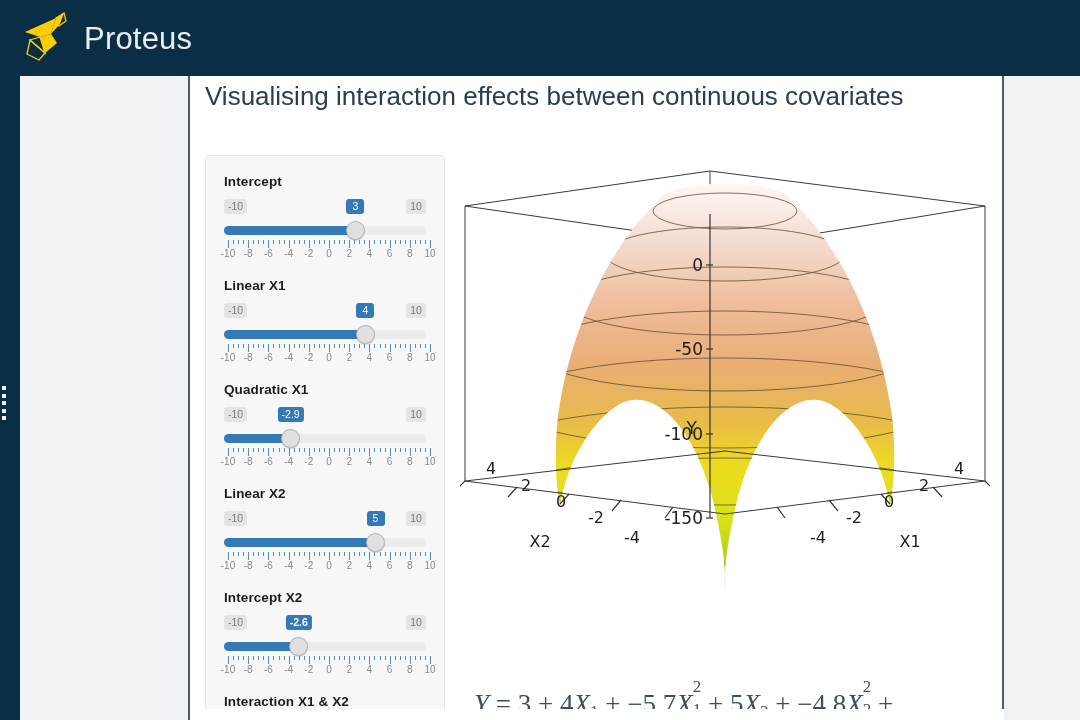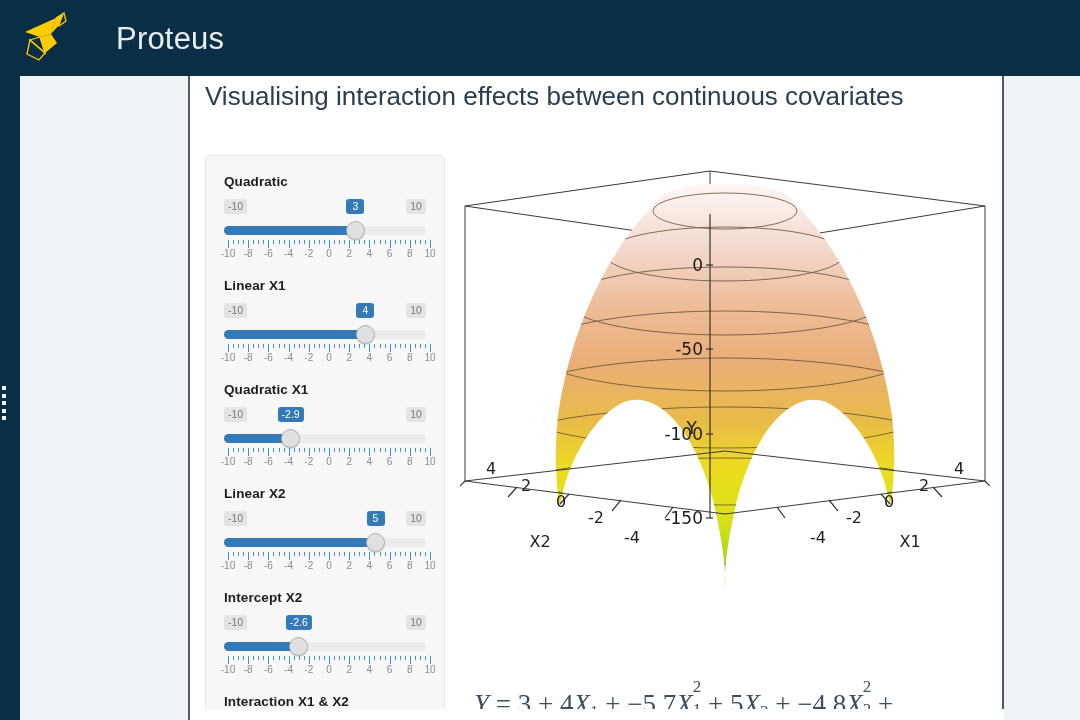--- a/index.html
+++ b/index.html
@@ -16,21 +16,20 @@
   #navbar {
     position: absolute;
     top: 0; left: 0;
     width: 1080px;
     height: 76px;
     background: #0a2e45;
     display: flex;
     align-items: center;
     padding-left: 22px;
     z-index: 30;
-    gap: 32px;
   }
   #brand-logo { width: 52px; height: 52px; flex: 0 0 auto; }
   #brand-name {
     color: #e9eef2;
     font-size: 31px;
     font-weight: 400;
     letter-spacing: 0.2px;
     margin-left: 10px;
     line-height: 1;
   }
@@ -267,21 +266,21 @@
 <div id="sidebar"></div>
 
 <div id="right-gutter"></div>
 
 <div id="content">
 
   <h1 id="page-title">Visualising interaction effects between continuous covariates</h1>
 
   <div id="slider-card">
       <div class="slider-group">
-        <div class="slider-label">Quadratic</div>
+        <div class="slider-label">Intercept</div>
         <div class="slider-row">
           <span class="bound lo">-10</span>
           <span class="bound hi">10</span>
           <span class="bubble" style="left: 131.3px;">3</span>
         </div>
         <div class="track-wrap">
           <div class="track"></div>
           <div class="track-fill" style="width: 131.3px;"></div>
           <div class="thumb" style="left: 131.3px;"></div>
         </div>
@@ -547,21 +546,21 @@
           <span style="left: 165.6px;">6</span>
           <span style="left: 185.8px;">8</span>
           <span style="left: 206px;">10</span>
         </div>
       </div>
       <div class="slider-group">
         <div class="slider-label">Intercept X2</div>
         <div class="slider-row">
           <span class="bound lo">-10</span>
           <span class="bound hi">10</span>
-          <span class="bubble" style="left: 74.74px;">-2.6</span>
+          <span class="bubble" style="left: 74.74px; font-weight: bold;">-2.6</span>
         </div>
         <div class="track-wrap">
           <div class="track"></div>
           <div class="track-fill" style="width: 74.74px;"></div>
           <div class="thumb" style="left: 74.74px;"></div>
         </div>
         <div class="ruler">
           <i class="maj" style="left: 4px;"></i>
           <i class="min" style="left: 9.05px;"></i>
           <i class="min" style="left: 14.1px;"></i>

